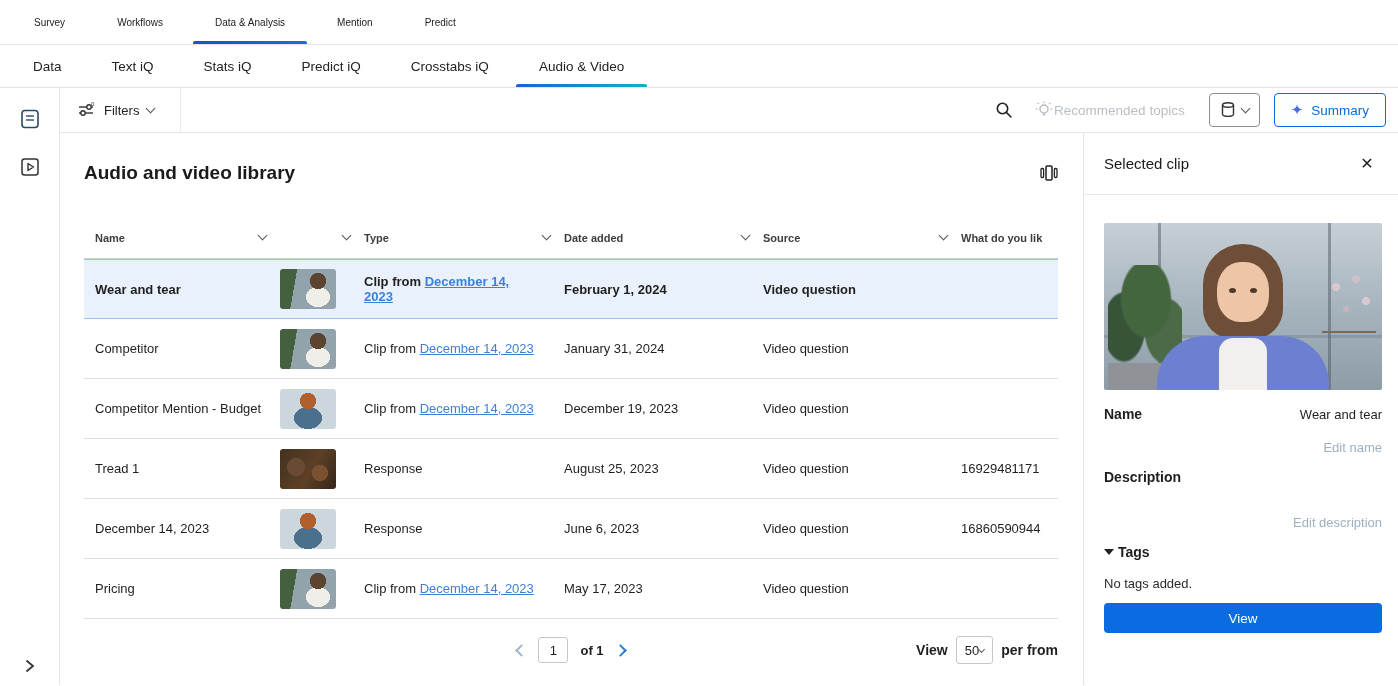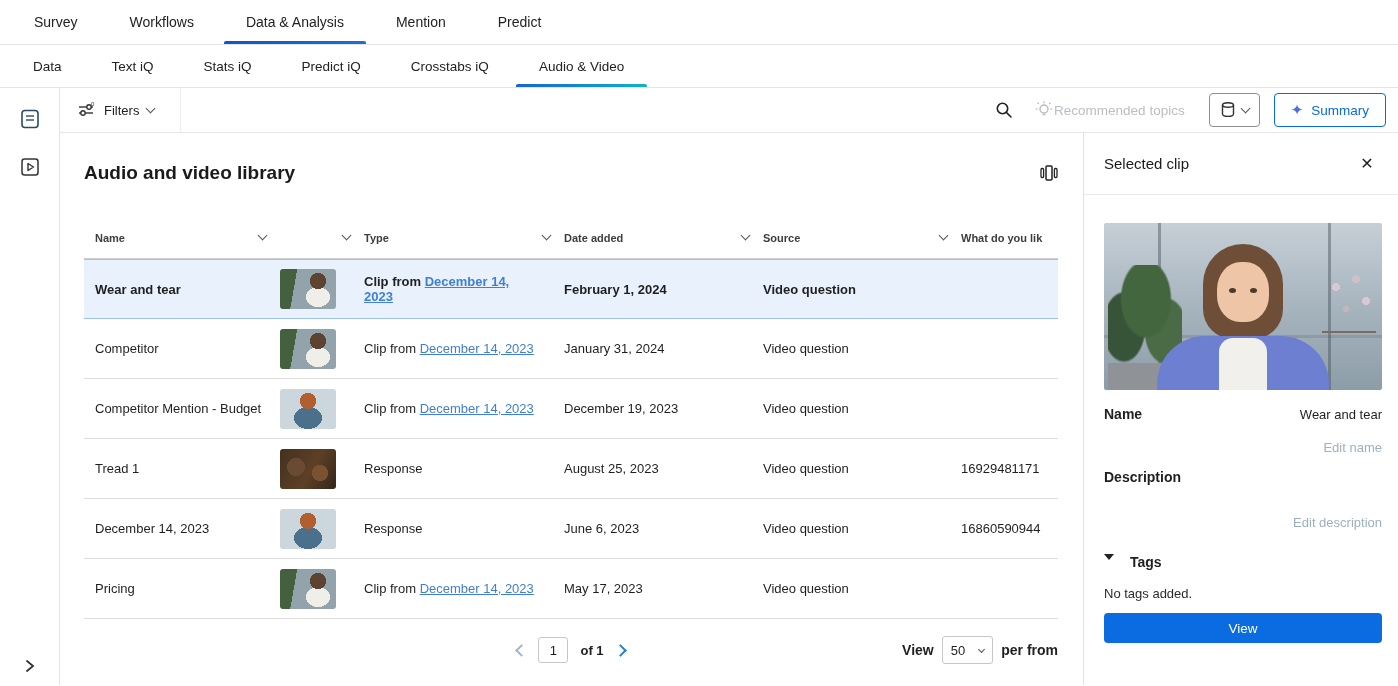--- a/index.html
+++ b/index.html
@@ -1,21 +1,21 @@
 <!DOCTYPE html>
 <html><head>
 <meta charset="utf-8">
 <style>
   * { box-sizing: border-box; margin: 0; padding: 0; }
   html,body { width:1398px; height:686px; overflow:hidden; background:#fff;
     font-family:"Liberation Sans", sans-serif; color:#1f1f1f; }
 
   
   .topnav { height:45px; display:flex; align-items:stretch; border-bottom:1px solid #e4e4e4; padding-left:8px; }
-  .topnav .tab { display:flex; align-items:center; padding:8px 26px; font-size:14px; color:#222;
+  .topnav .tab { display:flex; align-items:center; padding:8px 26px; font-size:10px; color:#222;
     position:relative; cursor:pointer; white-space:nowrap; }
   .topnav .tab.active::after { content:""; position:absolute; left:4px; right:4px; bottom:0; height:3px;
     background:linear-gradient(90deg,#1255c4,#1a6fd4); border-radius:2px 2px 0 0; }
 
   
   .subnav { height:43px; display:flex; align-items:stretch; border-bottom:1px solid #e4e4e4; padding-left:8px; }
   .subnav .tab { display:flex; align-items:center; padding:0 25px; font-size:13.5px; color:#222;
     position:relative; cursor:pointer; white-space:nowrap; }
   .subnav .tab.active::after { content:""; position:absolute; left:2px; right:2px; bottom:0; height:3px;
     background:linear-gradient(90deg,#1863d6,#13b1c4); border-radius:2px 2px 0 0; }
@@ -82,21 +82,21 @@
 
   
   .pager { width:974px; margin-top:14px; position:relative; height:34px; display:flex; align-items:center; justify-content:center; gap:12px; }
   .pchev { width:9px; height:9px; border-right:2px solid #2d7dd2; border-bottom:2px solid #2d7dd2; display:inline-block; cursor:pointer; }
   .pchev.left { transform:rotate(135deg); border-color:#9fb6cc; }
   .pchev.right { transform:rotate(-45deg); }
   .page-box { width:30px; height:26px; border:1px solid #c6c6c6; border-radius:3px; display:flex; align-items:center; justify-content:center; font-size:13px; }
   .of-lbl { font-size:13px; font-weight:700; }
   .pager-right { position:absolute; right:0; display:flex; align-items:center; gap:8px; }
   .pager-right .vlbl { font-size:14px; font-weight:700; }
-  .pp-select { display:flex; align-items:center; gap:14px; border:1px solid #c6c6c6; border-radius:3px; height:28px; padding:0 8px; font-size:13px; cursor:pointer; }
+  .pp-select { display:flex; align-items:center; gap:0; border:1px solid #c6c6c6; border-radius:3px; height:28px; padding:0 8px; font-size:13px; cursor:pointer; }
   .pp-select .chev { margin-top:-2px; width:5px; height:5px; }
 
   
   .panel { width:315px; border-left:1px solid #e2e2e2; display:flex; flex-direction:column; }
   .panel-head { height:62px; display:flex; align-items:center; justify-content:space-between;
     padding:0 20px; border-bottom:1px solid #e8e8e8; }
   .panel-title { font-size:15px; color:#1a1a1a; }
   .close-x { width:22px; height:22px; display:flex; align-items:center; justify-content:center; cursor:pointer; font-size:16px; color:#222; }
   .panel-body { flex:1; padding:28px 16px 14px 20px; display:flex; flex-direction:column; }
 
@@ -126,21 +126,21 @@
   .pv-body { position:absolute; left:50%; transform:translateX(-50%); bottom:0; width:172px; height:54px;
     background:#6d7fd0; border-radius:48px 48px 0 0; }
   .pv-chest { position:absolute; left:50%; transform:translateX(-50%); bottom:0; width:48px; height:52px;
     background:#f2f0ec; border-radius:14px 14px 0 0; }
 
   .kv { margin-top:16px; display:flex; align-items:center; justify-content:space-between; }
   .kv .k { font-size:14px; font-weight:700; }
   .kv .v { font-size:13px; }
   .muted-link { margin-top:18px; text-align:right; font-size:13px; color:#9db0c0; cursor:pointer; }
   .desc-label { margin-top:14px; font-size:14px; font-weight:700; }
-  .tags-row { margin-top:24px; display:flex; gap:16px; cursor:pointer; }
+  .tags-row { margin-top:14px; display:flex; align-items:center; gap:4px; cursor:pointer; }
   .tri { width:0; height:0; border-left:5px solid transparent; border-right:5px solid transparent; border-top:6px solid #222; }
   .tags-lbl { font-size:14px; font-weight:700; }
   .no-tags { margin-top:16px; font-size:13px; color:#2b2b2b; }
   .view-btn { margin-top:12px; height:30px; background:#0b6be0; color:#fff; border:none; border-radius:4px;
     font-size:13.5px; width:100%; cursor:pointer; font-family:"Liberation Sans",sans-serif; }
 
   svg { display:block; }
 </style>
 </head>
 <body>

